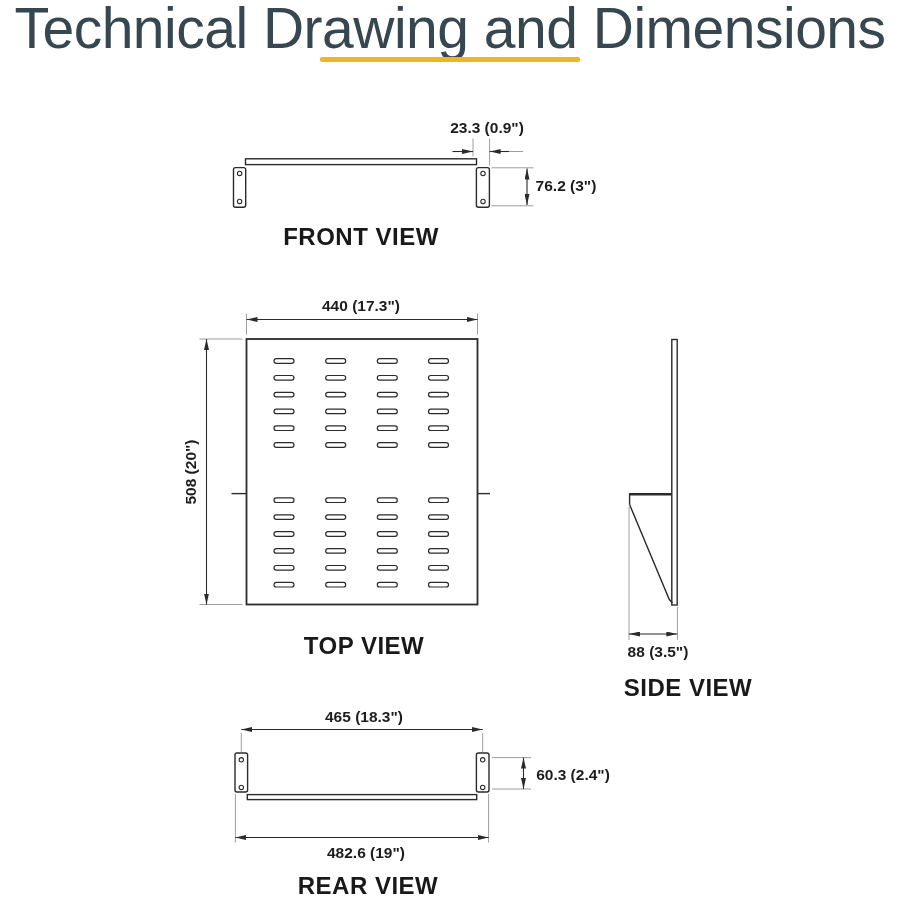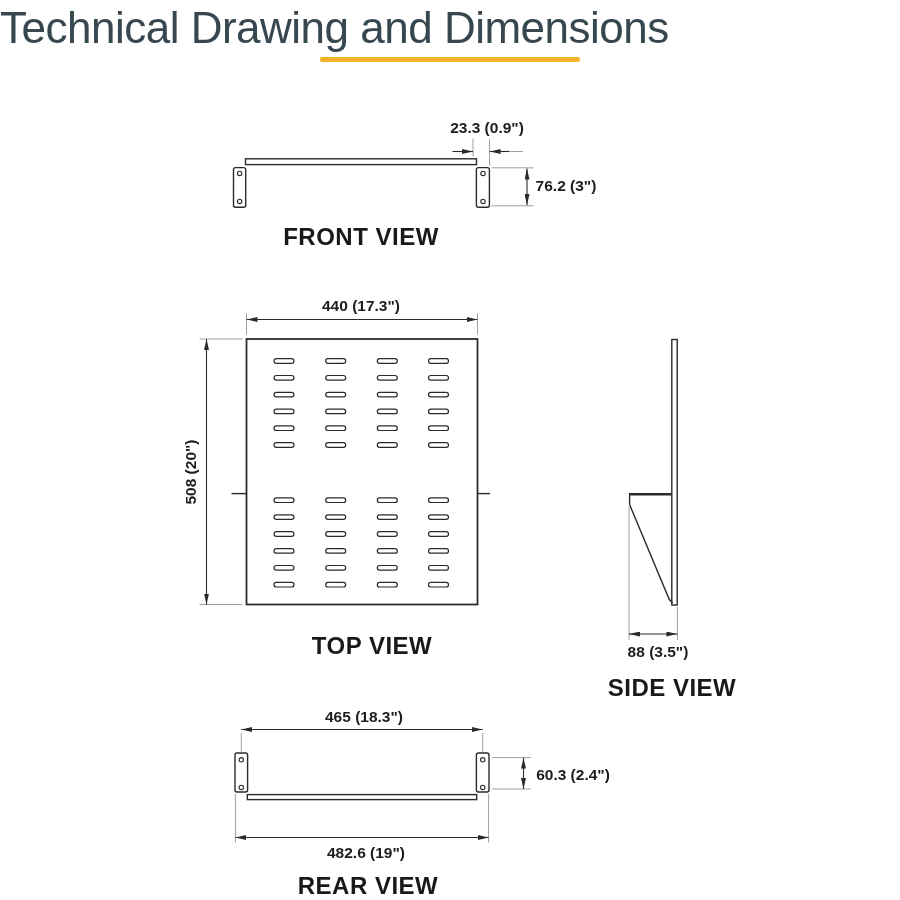--- a/index.html
+++ b/index.html
@@ -1,19 +1,19 @@
 <!DOCTYPE html>
 <html><head>
 <meta charset="utf-8">
 <style>
   html,body{margin:0;padding:0;background:#fff;}
   .canvas{position:relative;width:900px;height:900px;background:#fff;overflow:hidden;
           font-family:"Liberation Sans",sans-serif;}
-  .page-title{position:absolute;left:0;right:0;top:2px;margin:0;
-          font-size:44px;line-height:52px;font-weight:300;letter-spacing:-0.5px;color:#37474f;}
+  .page-title{position:absolute;left:0;right:0;top:2px;margin:0;text-align:center;
+          font-size:57px;line-height:52px;font-weight:300;letter-spacing:-0.5px;color:#37474f;}
   .title-underline{position:absolute;left:320px;top:57px;width:260px;height:4.5px;
           border-radius:2px;background:#F2B229;}
   svg.draw{position:absolute;left:0;top:0;}
   .part{fill:#fff;stroke:#2b2b2b;stroke-width:1.4;}
   .hole{fill:#fff;stroke:#2b2b2b;stroke-width:1.1;}
   .ext{stroke:#9e9e9e;stroke-width:1;fill:none;}
   .dim{stroke:#2b2b2b;stroke-width:1.1;fill:none;}
   .thin{stroke:#2b2b2b;stroke-width:1.4;fill:none;}
   .shelfline{stroke:#2b2b2b;stroke-width:2.4;fill:none;}
   .slots rect{fill:#fff;stroke:#2b2b2b;stroke-width:1.2;}
@@ -155,22 +155,22 @@
       <path class="dim" d="M523.5,757.6 V789" marker-start="url(#arr)" marker-end="url(#arr)"></path>
     </g>
   </svg>
 
   <span class="txt" style="left:487px;top:128px;">23.3 (0.9")</span>
   <span class="txt" style="left:566px;top:186px;">76.2 (3")</span>
   <span class="viewlabel" style="left:361px;top:237px;">FRONT VIEW</span>
 
   <span class="txt" style="left:361px;top:306px;">440 (17.3")</span>
   <span class="txt rot" style="left:191px;top:472px;">508 (20")</span>
-  <span class="viewlabel" style="left:372px;top:646px;">TOP VIEW</span>
+  <span class="viewlabel" style="left:364px;top:646px;">TOP VIEW</span>
 
   <span class="txt" style="left:658px;top:652px;">88 (3.5")</span>
-  <span class="viewlabel" style="left:672px;top:688px;">SIDE VIEW</span>
+  <span class="viewlabel" style="left:688px;top:688px;">SIDE VIEW</span>
 
   <span class="txt" style="left:364px;top:717px;">465 (18.3")</span>
   <span class="txt" style="left:366px;top:853px;">482.6 (19")</span>
   <span class="txt" style="left:573px;top:775px;">60.3 (2.4")</span>
   <span class="viewlabel" style="left:368px;top:886px;">REAR VIEW</span>
 </div>
 
 </body></html>

